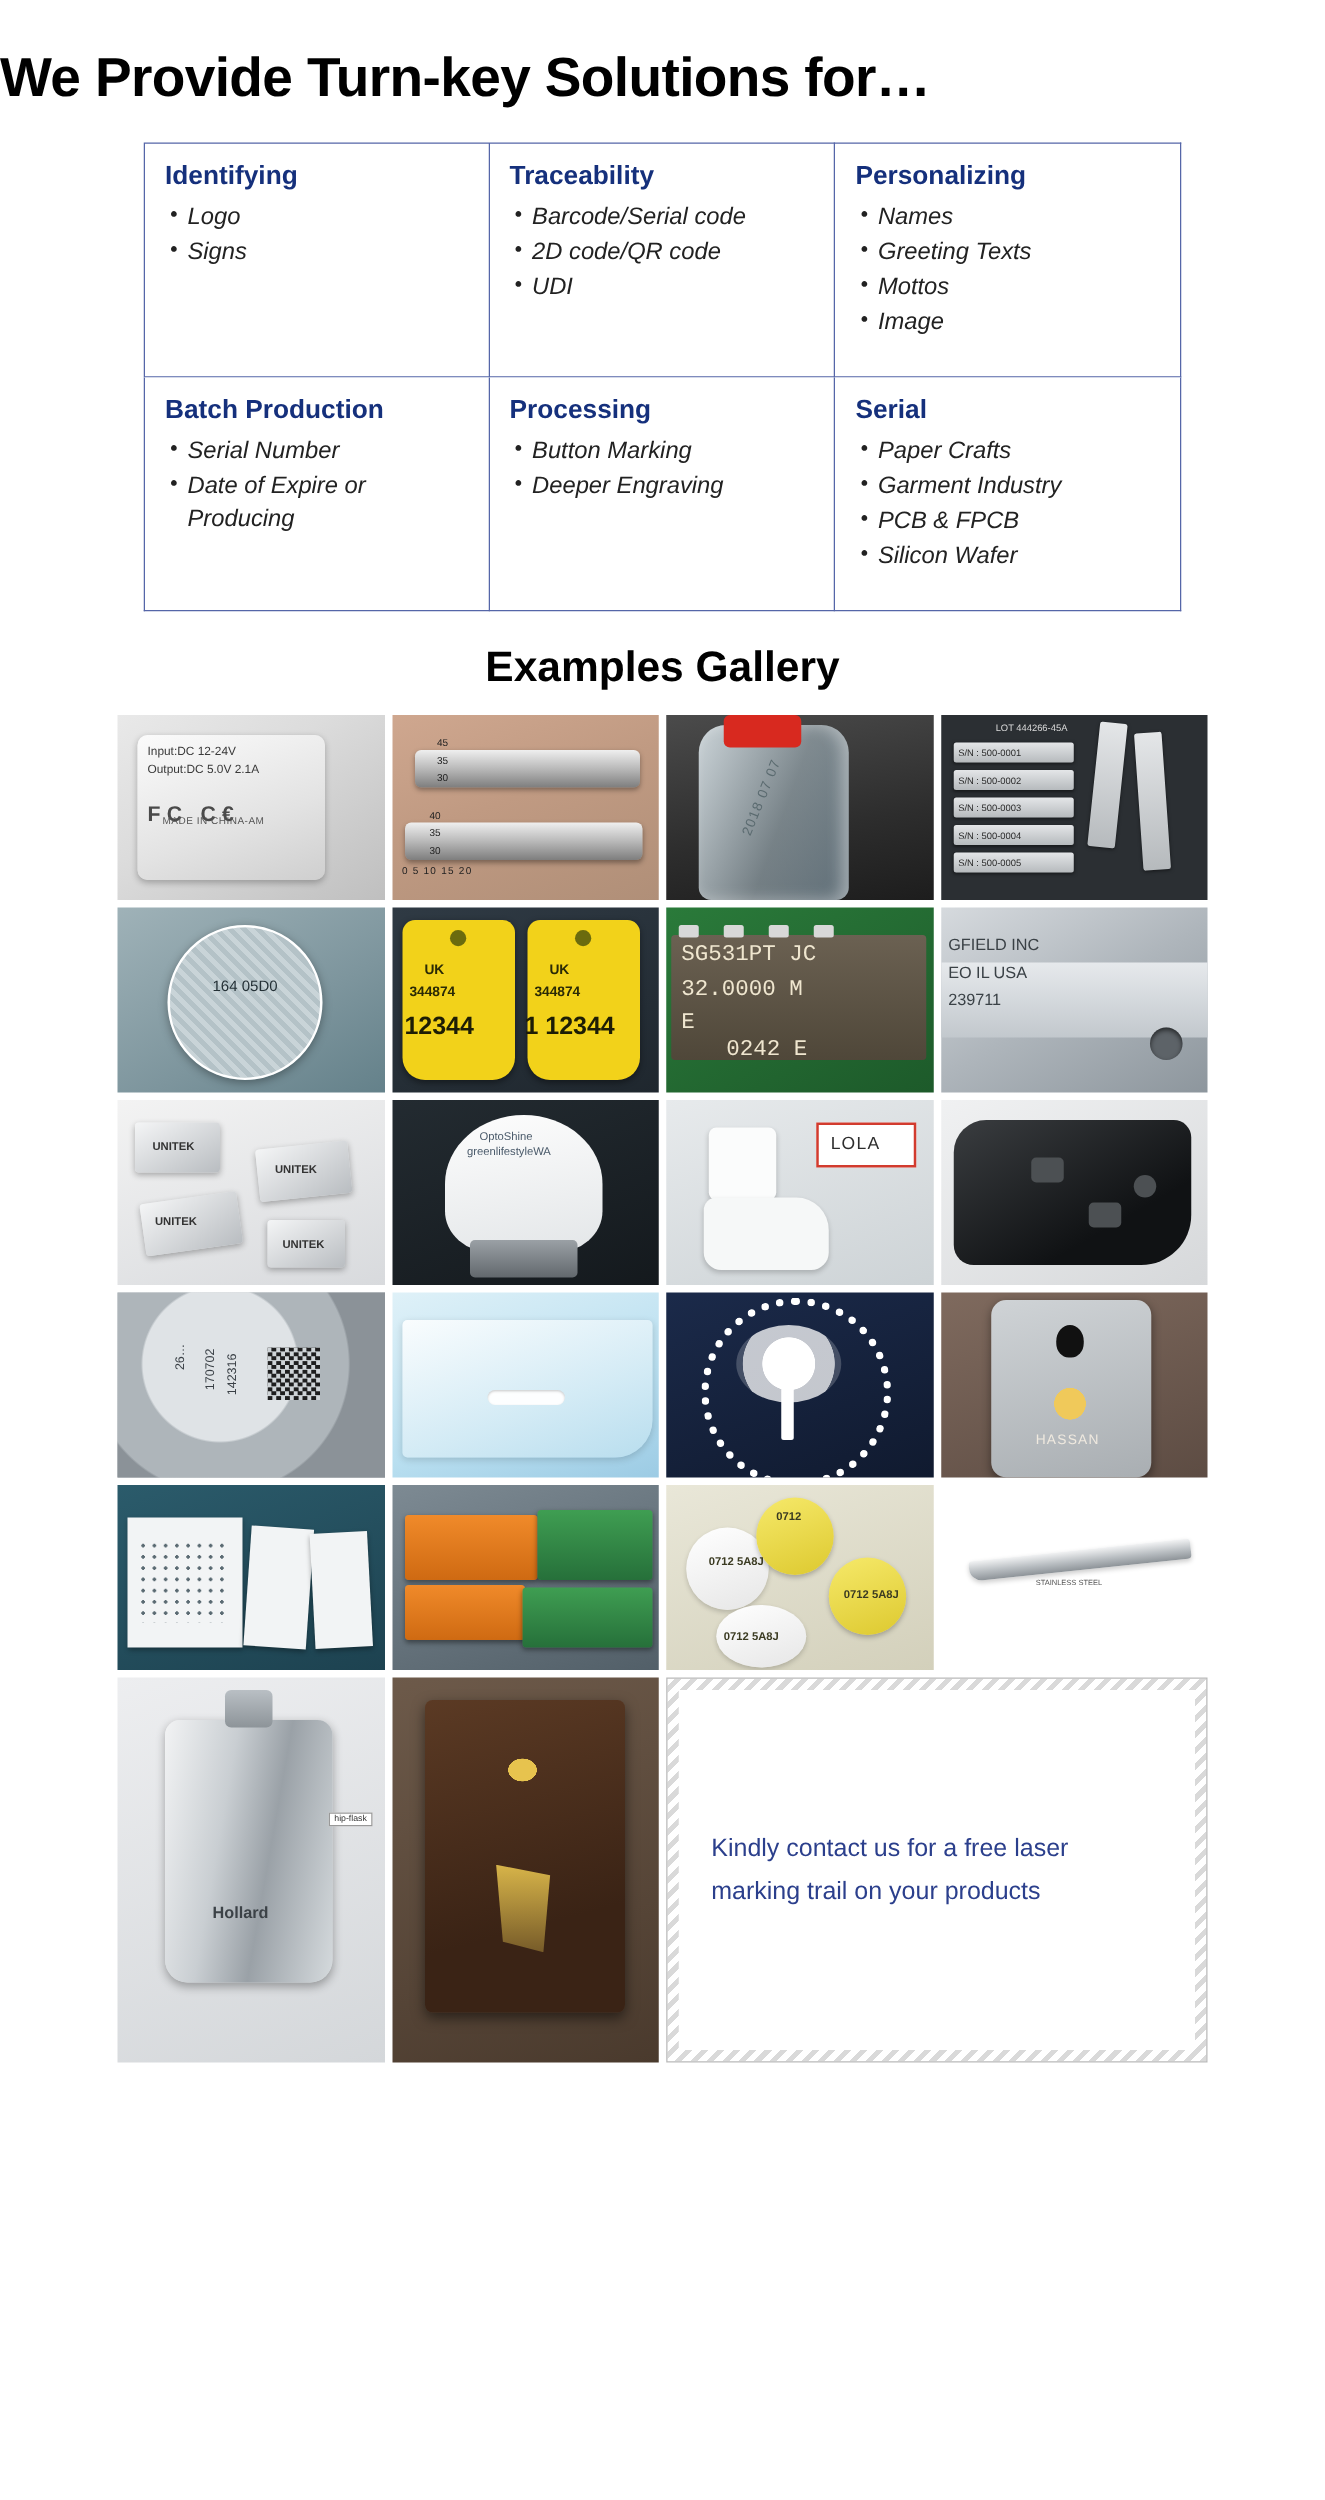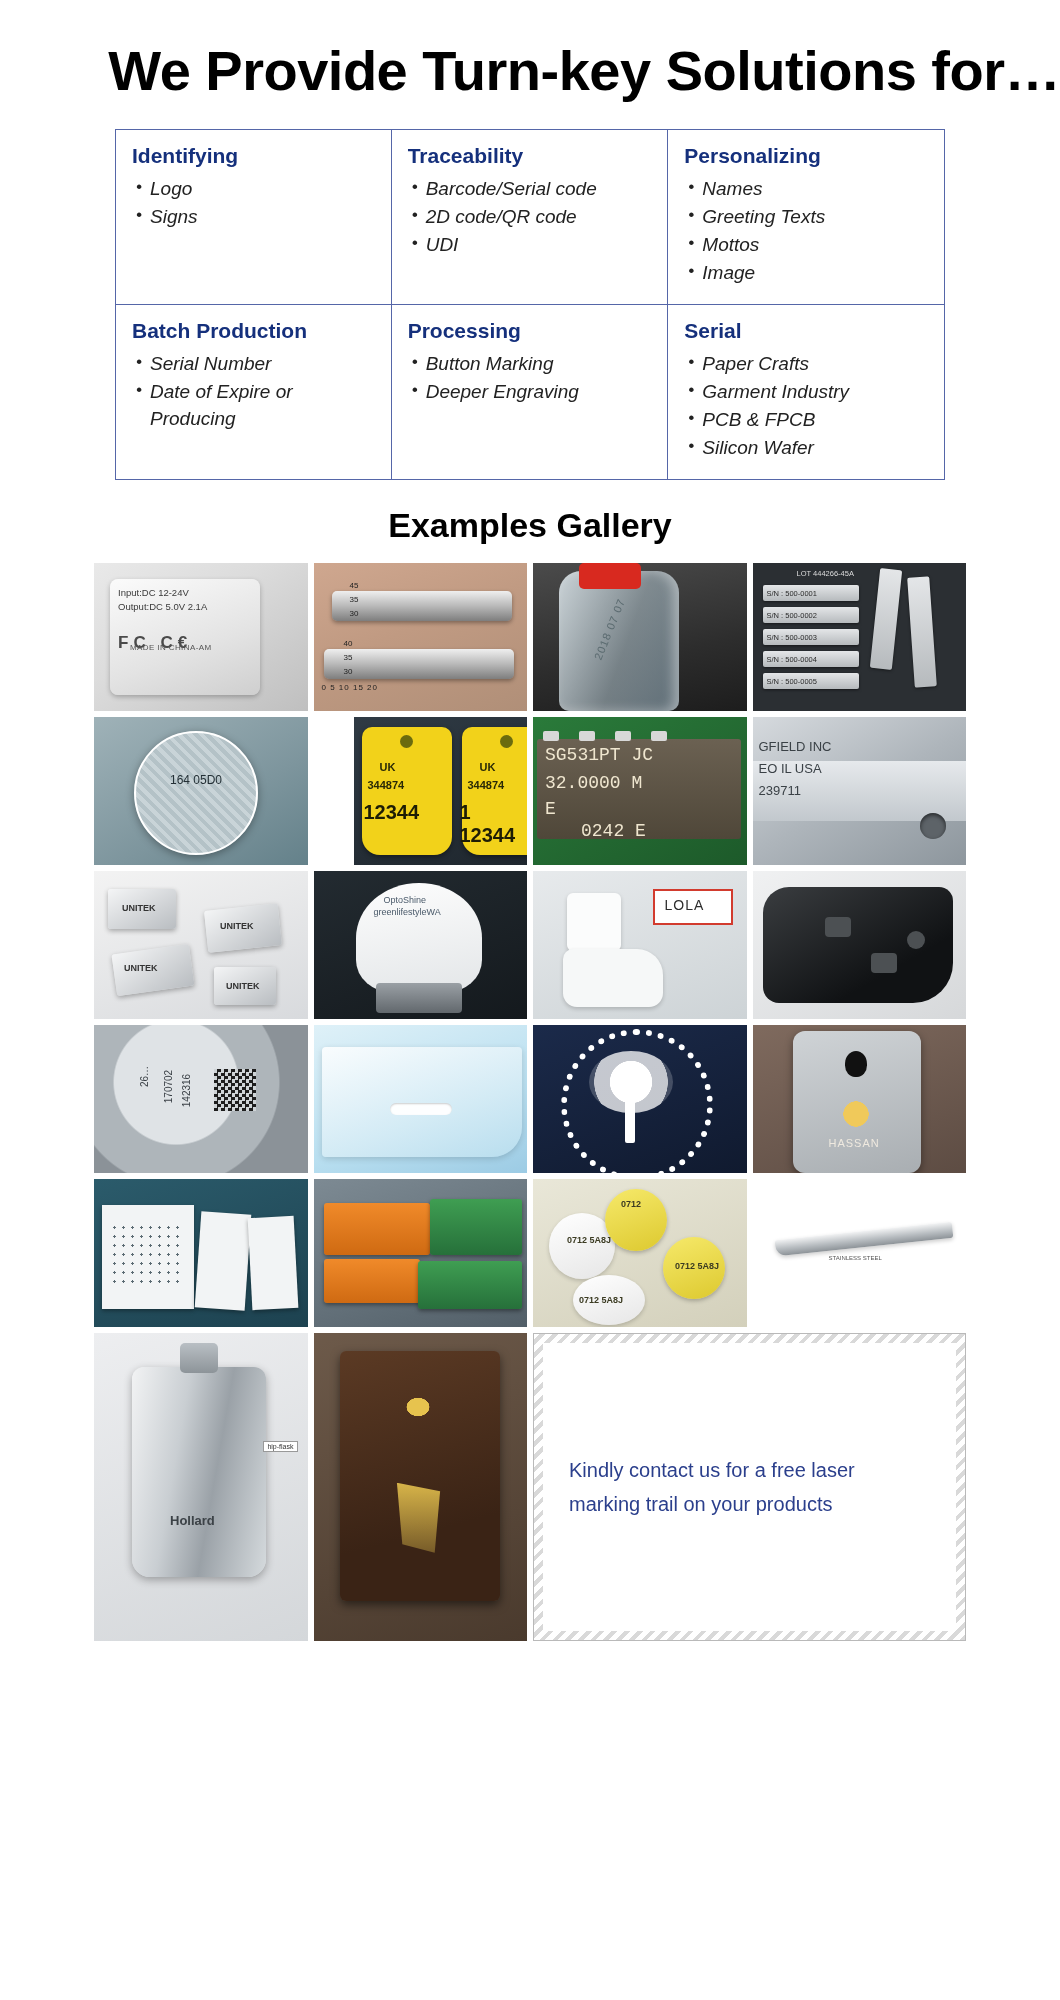--- a/index.html
+++ b/index.html
@@ -15,40 +15,40 @@
     position: relative;
   }
   .page {
     width: 1060px;
     padding: 0;
     box-sizing: border-box;
   }
 
   
   .headline {
-    text-align: right;
-    font-size: 56px;
+    text-align: left;
+    font-size: 44px;
     font-weight: bold;
     letter-spacing: -0.5px;
     color: #000000;
     margin: 38px 0 26px 0;
     font-family: "Liberation Sans", sans-serif;
   }
 
   
   .solutions {
     width: 830px;
     margin: 0 auto;
     display: grid;
     grid-template-columns: 1fr 1fr 1fr;
     border-collapse: collapse;
   }
   .sol-cell {
     border: 1px solid #5566a8;
-    padding: 14px 14px 16px 14px;
+    padding: 14px 14px 28px 14px;
     box-sizing: border-box;
     min-height: 168px;
     background: #fff;
   }
   .sol-cell.row2 {
     min-height: 172px;
   }
   
   .sol-cell:nth-child(3n+2),
   .sol-cell:nth-child(3n) {
@@ -167,21 +167,21 @@
   .t-wafer .circle {
     position:absolute; left:40px; top:14px; width:120px; height:120px; border-radius:50%;
     background: repeating-linear-gradient(45deg,#c9d4d8 0 4px,#b4c2c7 4px 8px);
     border:2px solid #fff; box-shadow:0 2px 8px rgba(0,0,0,.35);
   }
   .t-wafer .code {
     position:absolute; left:76px; top:56px; font-size:12px; color:#243036;
     font-family:Liberation Sans, sans-serif;
   }
 
-  .t-eartag { background: linear-gradient(160deg,#2f3a44,#1f272e); margin-left: 40px; }
+  .t-eartag { background: linear-gradient(160deg,#2f3a44,#1f272e); }
   .t-eartag .tag {
     position:absolute; top:10px; width:90px; height:128px; background:#f2d21a;
     border-radius:10px 10px 18px 18px; box-shadow:0 2px 5px rgba(0,0,0,.4);
   }
   .t-eartag .tag.l { left:8px; }
   .t-eartag .tag.r { left:108px; }
   .t-eartag .hole {
     position:absolute; top:18px; width:13px; height:13px; border-radius:50%; background:#6b6b0e;
   }
   .t-eartag .num { position:absolute; font-size:11px; color:#2a2a06; font-weight:bold; }

